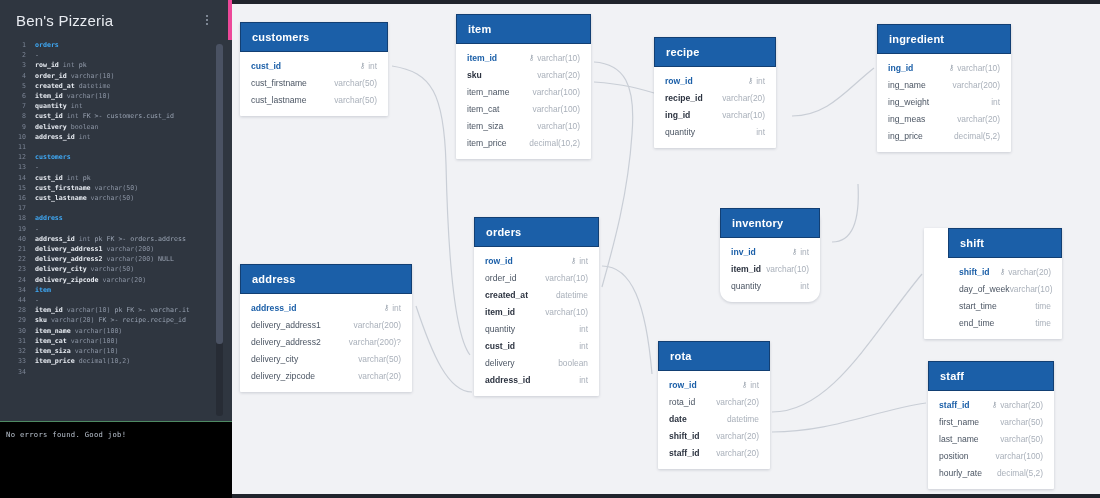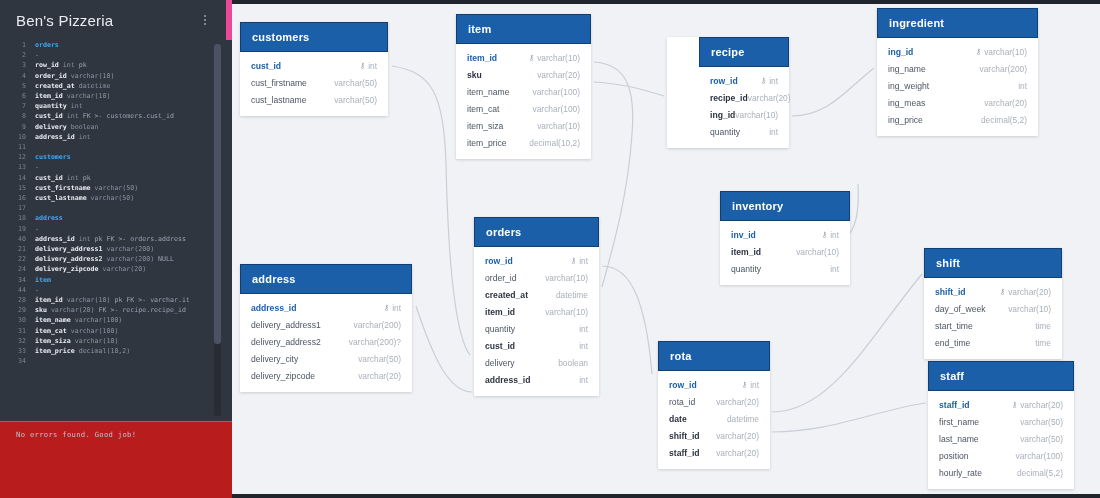--- a/index.html
+++ b/index.html
@@ -14,21 +14,21 @@
     width: 1100px; height: 498px;
     background: #f2f3f5;
     overflow: hidden;
   }
 
   
   #editor-panel {
     position: absolute; left: 0; top: 0;
     width: 232px; height: 498px;
     background: #2f3640;
-    border-right: 6px solid #ec4899;
+    border-right: 4px solid #ec4899;
   }
   #editor-header {
     height: 40px;
     display: flex; align-items: center;
     padding: 0 14px 0 16px;
     background: #2f3640;
   }
   #project-title {
     color: #e9ecf1;
     font-size: 15px;
@@ -99,23 +99,23 @@
     color: #aab2bf;
     font-size: 7px;
     line-height: 9px;
     text-align: center;
   }
 
   #editor-status {
     position: absolute;
     left: 0; top: 421px;
     width: 232px; height: 77px;
-    background: #b91c1c;
+    background: #000000;
     border-top: 1px solid #4e8a63;
-    padding: 8px 16px;
+    padding: 8px 6px;
     font-family: "DejaVu Sans Mono", monospace;
     font-size: 7.2px;
     color: #b9c2ce;
     letter-spacing: .3px;
   }
 
   
   #canvas {
     position: absolute;
     left: 232px; top: 0;
@@ -192,20 +192,21 @@
         <div class="code-line"><span class="ln">13</span><span class="ctext"><span class="kw">-</span></span></div>
         <div class="code-line"><span class="ln">14</span><span class="ctext"><span class="col">cust_id </span><span class="typ">int </span><span class="kw">pk</span></span></div>
         <div class="code-line"><span class="ln">15</span><span class="ctext"><span class="col">cust_firstname </span><span class="typ">varchar(50)</span></span></div>
         <div class="code-line"><span class="ln">16</span><span class="ctext"><span class="col">cust_lastname </span><span class="typ">varchar(50)</span></span></div>
         <div class="code-line"><span class="ln">17</span><span class="ctext"></span></div>
         <div class="code-line"><span class="ln">18</span><span class="ctext"><span class="tbl">address</span></span></div>
         <div class="code-line"><span class="ln">19</span><span class="ctext"><span class="kw">-</span></span></div>
         <div class="code-line"><span class="ln">40</span><span class="ctext"><span class="col">address_id </span><span class="typ">int </span><span class="kw">pk FK &gt;- </span><span class="ref">orders.address</span></span></div>
         <div class="code-line"><span class="ln">21</span><span class="ctext"><span class="col">delivery_address1 </span><span class="typ">varchar(200)</span></span></div>
         <div class="code-line"><span class="ln">22</span><span class="ctext"><span class="col">delivery_address2 </span><span class="typ">varchar(200) </span><span class="kw">NULL</span></span></div>
+        <div class="code-line"><span class="ln">23</span><span class="ctext"><span class="col">delivery_city </span><span class="typ">varchar(50)</span></span></div>
         <div class="code-line"><span class="ln">24</span><span class="ctext"><span class="col">delivery_zipcode </span><span class="typ">varchar(20)</span></span></div>
         <div class="code-line"><span class="ln">34</span><span class="ctext"><span class="tbl">item</span></span></div>
         <div class="code-line"><span class="ln">44</span><span class="ctext"><span class="kw">-</span></span></div>
         <div class="code-line"><span class="ln">28</span><span class="ctext"><span class="col">item_id </span><span class="typ">varchar(10) </span><span class="kw">pk FK &gt;- </span><span class="ref">varchar.it</span></span></div>
         <div class="code-line"><span class="ln">29</span><span class="ctext"><span class="col">sku </span><span class="typ">varchar(20) </span><span class="kw">FK &gt;- </span><span class="ref">recipe.recipe_id</span></span></div>
         <div class="code-line"><span class="ln">30</span><span class="ctext"><span class="col">item_name </span><span class="typ">varchar(100)</span></span></div>
         <div class="code-line"><span class="ln">31</span><span class="ctext"><span class="col">item_cat </span><span class="typ">varchar(100)</span></span></div>
         <div class="code-line"><span class="ln">32</span><span class="ctext"><span class="col">item_siza </span><span class="typ">varchar(10)</span></span></div>
         <div class="code-line"><span class="ln">33</span><span class="ctext"><span class="col">item_price </span><span class="typ">decimal(10,2)</span></span></div>
         <div class="code-line"><span class="ln">34</span><span class="ctext"></span></div>
@@ -273,21 +274,21 @@
             <div class="field-row">
               <span class="field-name">item_siza</span>
               <span class="field-type">varchar(10)</span>
             </div>
             <div class="field-row">
               <span class="field-name">item_price</span>
               <span class="field-type">decimal(10,2)</span>
             </div>
           </div>
         </div>
-        <div class="table-card" style="left: 435px; top: 33px; width: 122px; padding-left: 32px;">
+        <div class="table-card" style="left: 422px; top: 33px; width: 122px;">
           <div class="table-head">recipe</div>
           <div class="table-body">
             <div class="field-row">
               <span class="field-name pk">row_id</span>
               <span class="key-icon">⚷</span>
               <span class="field-type">int</span>
             </div>
             <div class="field-row">
               <span class="field-name fk">recipe_id</span>
               <span class="field-type">varchar(20)</span>
@@ -295,21 +296,21 @@
             <div class="field-row">
               <span class="field-name fk">ing_id</span>
               <span class="field-type">varchar(10)</span>
             </div>
             <div class="field-row">
               <span class="field-name">quantity</span>
               <span class="field-type">int</span>
             </div>
           </div>
         </div>
-        <div class="table-card" style="left: 645px; top: 4px; width: 161px;">
+        <div class="table-card" style="left: 645px; top: 20px; width: 134px;">
           <div class="table-head">ingredient</div>
           <div class="table-body">
             <div class="field-row">
               <span class="field-name pk">ing_id</span>
               <span class="key-icon">⚷</span>
               <span class="field-type">varchar(10)</span>
             </div>
             <div class="field-row">
               <span class="field-name">ing_name</span>
               <span class="field-type">varchar(200)</span>
@@ -321,21 +322,21 @@
             <div class="field-row">
               <span class="field-name">ing_meas</span>
               <span class="field-type">varchar(20)</span>
             </div>
             <div class="field-row">
               <span class="field-name">ing_price</span>
               <span class="field-type">decimal(5,2)</span>
             </div>
           </div>
         </div>
-        <div class="table-card" style="left: 488px; top: 187px; width: 130px;">
+        <div class="table-card" style="left: 488px; top: 204px; width: 100px; border-radius: 12px;">
           <div class="table-head">inventory</div>
           <div class="table-body">
             <div class="field-row">
               <span class="field-name pk">inv_id</span>
               <span class="key-icon">⚷</span>
               <span class="field-type">int</span>
             </div>
             <div class="field-row">
               <span class="field-name fk">item_id</span>
               <span class="field-type">varchar(10)</span>
@@ -429,21 +430,21 @@
             <div class="field-row">
               <span class="field-name fk">shift_id</span>
               <span class="field-type">varchar(20)</span>
             </div>
             <div class="field-row">
               <span class="field-name fk">staff_id</span>
               <span class="field-type">varchar(20)</span>
             </div>
           </div>
         </div>
-        <div class="table-card" style="left: 692px; top: 244px; width: 138px;">
+        <div class="table-card" style="left: 692px; top: 224px; width: 138px; padding-left: 24px;">
           <div class="table-head">shift</div>
           <div class="table-body">
             <div class="field-row">
               <span class="field-name pk">shift_id</span>
               <span class="key-icon">⚷</span>
               <span class="field-type">varchar(20)</span>
             </div>
             <div class="field-row">
               <span class="field-name">day_of_week</span>
               <span class="field-type">varchar(10)</span>
@@ -451,21 +452,21 @@
             <div class="field-row">
               <span class="field-name">start_time</span>
               <span class="field-type">time</span>
             </div>
             <div class="field-row">
               <span class="field-name">end_time</span>
               <span class="field-type">time</span>
             </div>
           </div>
         </div>
-        <div class="table-card" style="left: 696px; top: 357px; width: 146px;">
+        <div class="table-card" style="left: 696px; top: 357px; width: 126px;">
           <div class="table-head">staff</div>
           <div class="table-body">
             <div class="field-row">
               <span class="field-name pk">staff_id</span>
               <span class="key-icon">⚷</span>
               <span class="field-type">varchar(20)</span>
             </div>
             <div class="field-row">
               <span class="field-name">first_name</span>
               <span class="field-type">varchar(50)</span>

